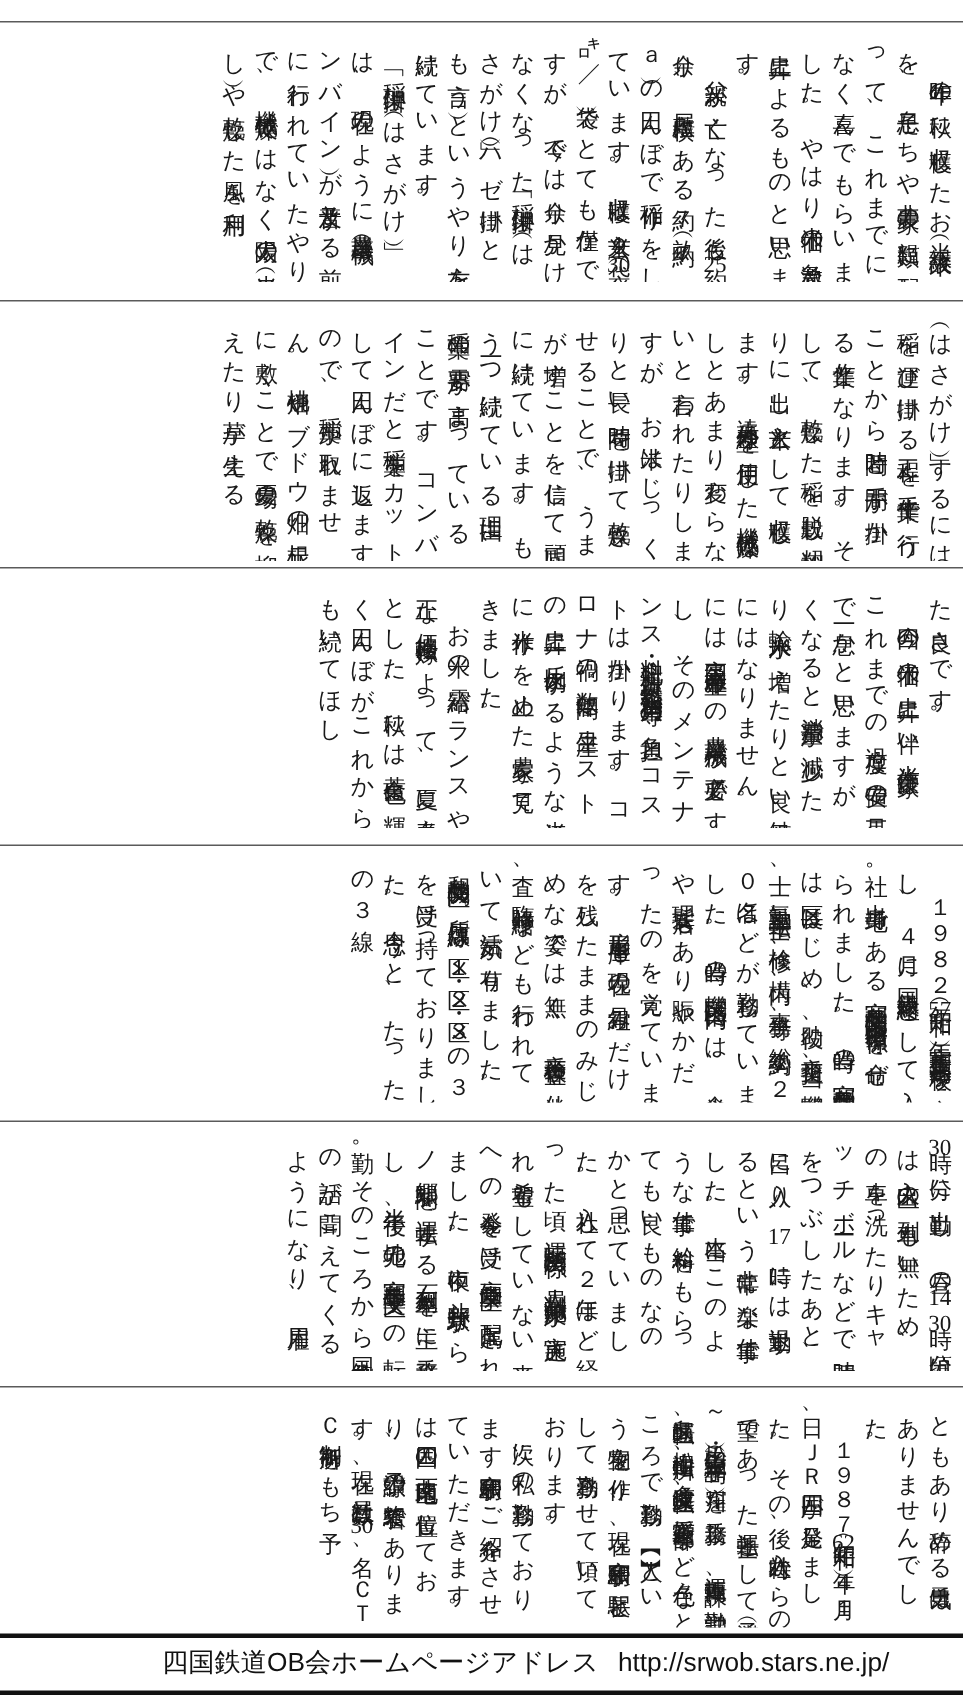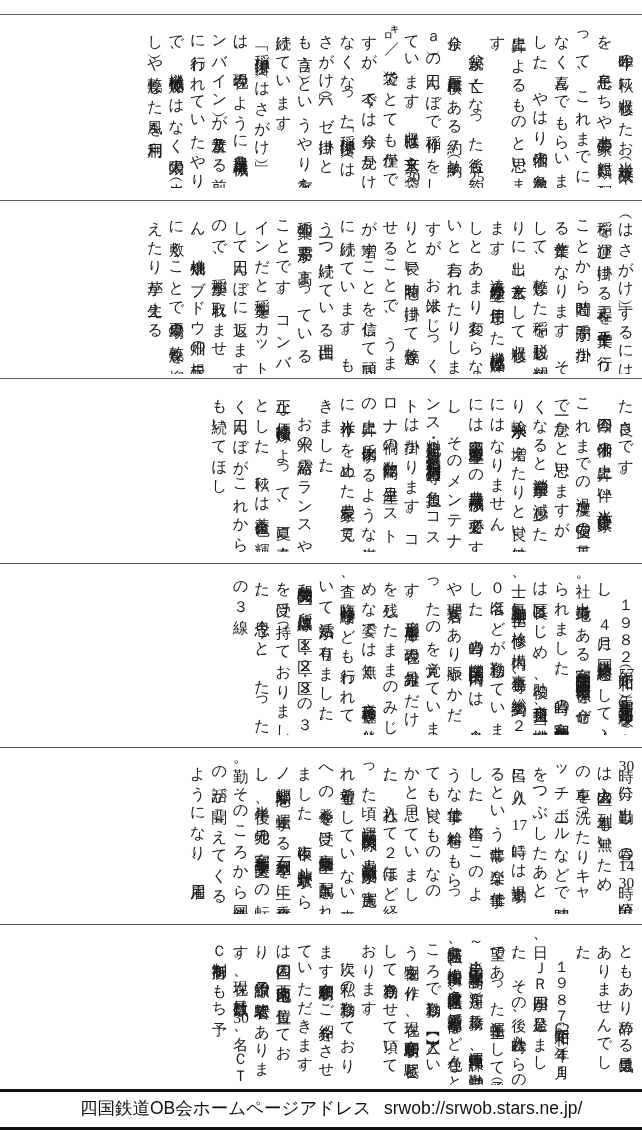--- a/index.html
+++ b/index.html
@@ -43,21 +43,21 @@
   
   #footer{
     position:absolute;top:1096px;left:0;width:642px;height:30px;
     font-family:"Liberation Sans","DejaVu Sans",sans-serif;
     font-size:17.5px;
     color:#111;
     white-space:nowrap;
     overflow:hidden;
   }
   #footer .f-part{display:inline-block;}
-  #footer .pad-start{padding-left:80px;}
+  #footer .pad-start{padding-left:108px;}
   #footer .gap-small{padding-left:8px;}
 </style>
 </head>
 <body>
 
 <div id="page">
 
   <div class="hrule" style="top:14px"></div>
 
   <section class="band" style="top:24px;height:164px">
@@ -97,20 +97,20 @@
   <section class="band band-tight" style="top:934px;height:151px">
       <p><span>ともあり辞める勇気はありませんでした。</span></p>
       <p><span>　１９８７年（昭和</span><span class="tcy">62</span><span>年）４月１日、ＪＲ四国が発足しました。その後、入社時からの希望であった運転士として予讃線（宇和島～松山）・予土線（宇和島～窪川）を乗務し、運転車両課、勤労課、宇和島運転区、松山運転所、多度津運転区、愛媛企画部など色々なところで勤務し、【人】という宝物を作り、現在、宇和島駅の駅長として勤務させて頂いております。</span></p>
       <p><span>　次に私の勤務しております宇和島駅のご紹介をさせていただきます。宇和島駅は四国の西南地区に位置しており、予讃線の終着駅であります。現在、社員数は</span><span class="tcy">30</span><span>名、ＣＴＣ制御所をもち予</span></p>
     </section>
 
   <div class="hrule thick" style="top:1089px"></div>
 
   <div id="footer">
     <span class="f-part pad-start">四国鉄道OB会ホームページアドレス</span>
-    <span class="f-part gap-small">srwob://srwob.stars.ne.jp/</span>
+    <span class="f-part gap-small">http://srwob.stars.ne.jp/</span>
     
     
   </div>
 
   <div class="hrule thick" style="top:1127px"></div>
 
 </div>
 
 </body></html>

